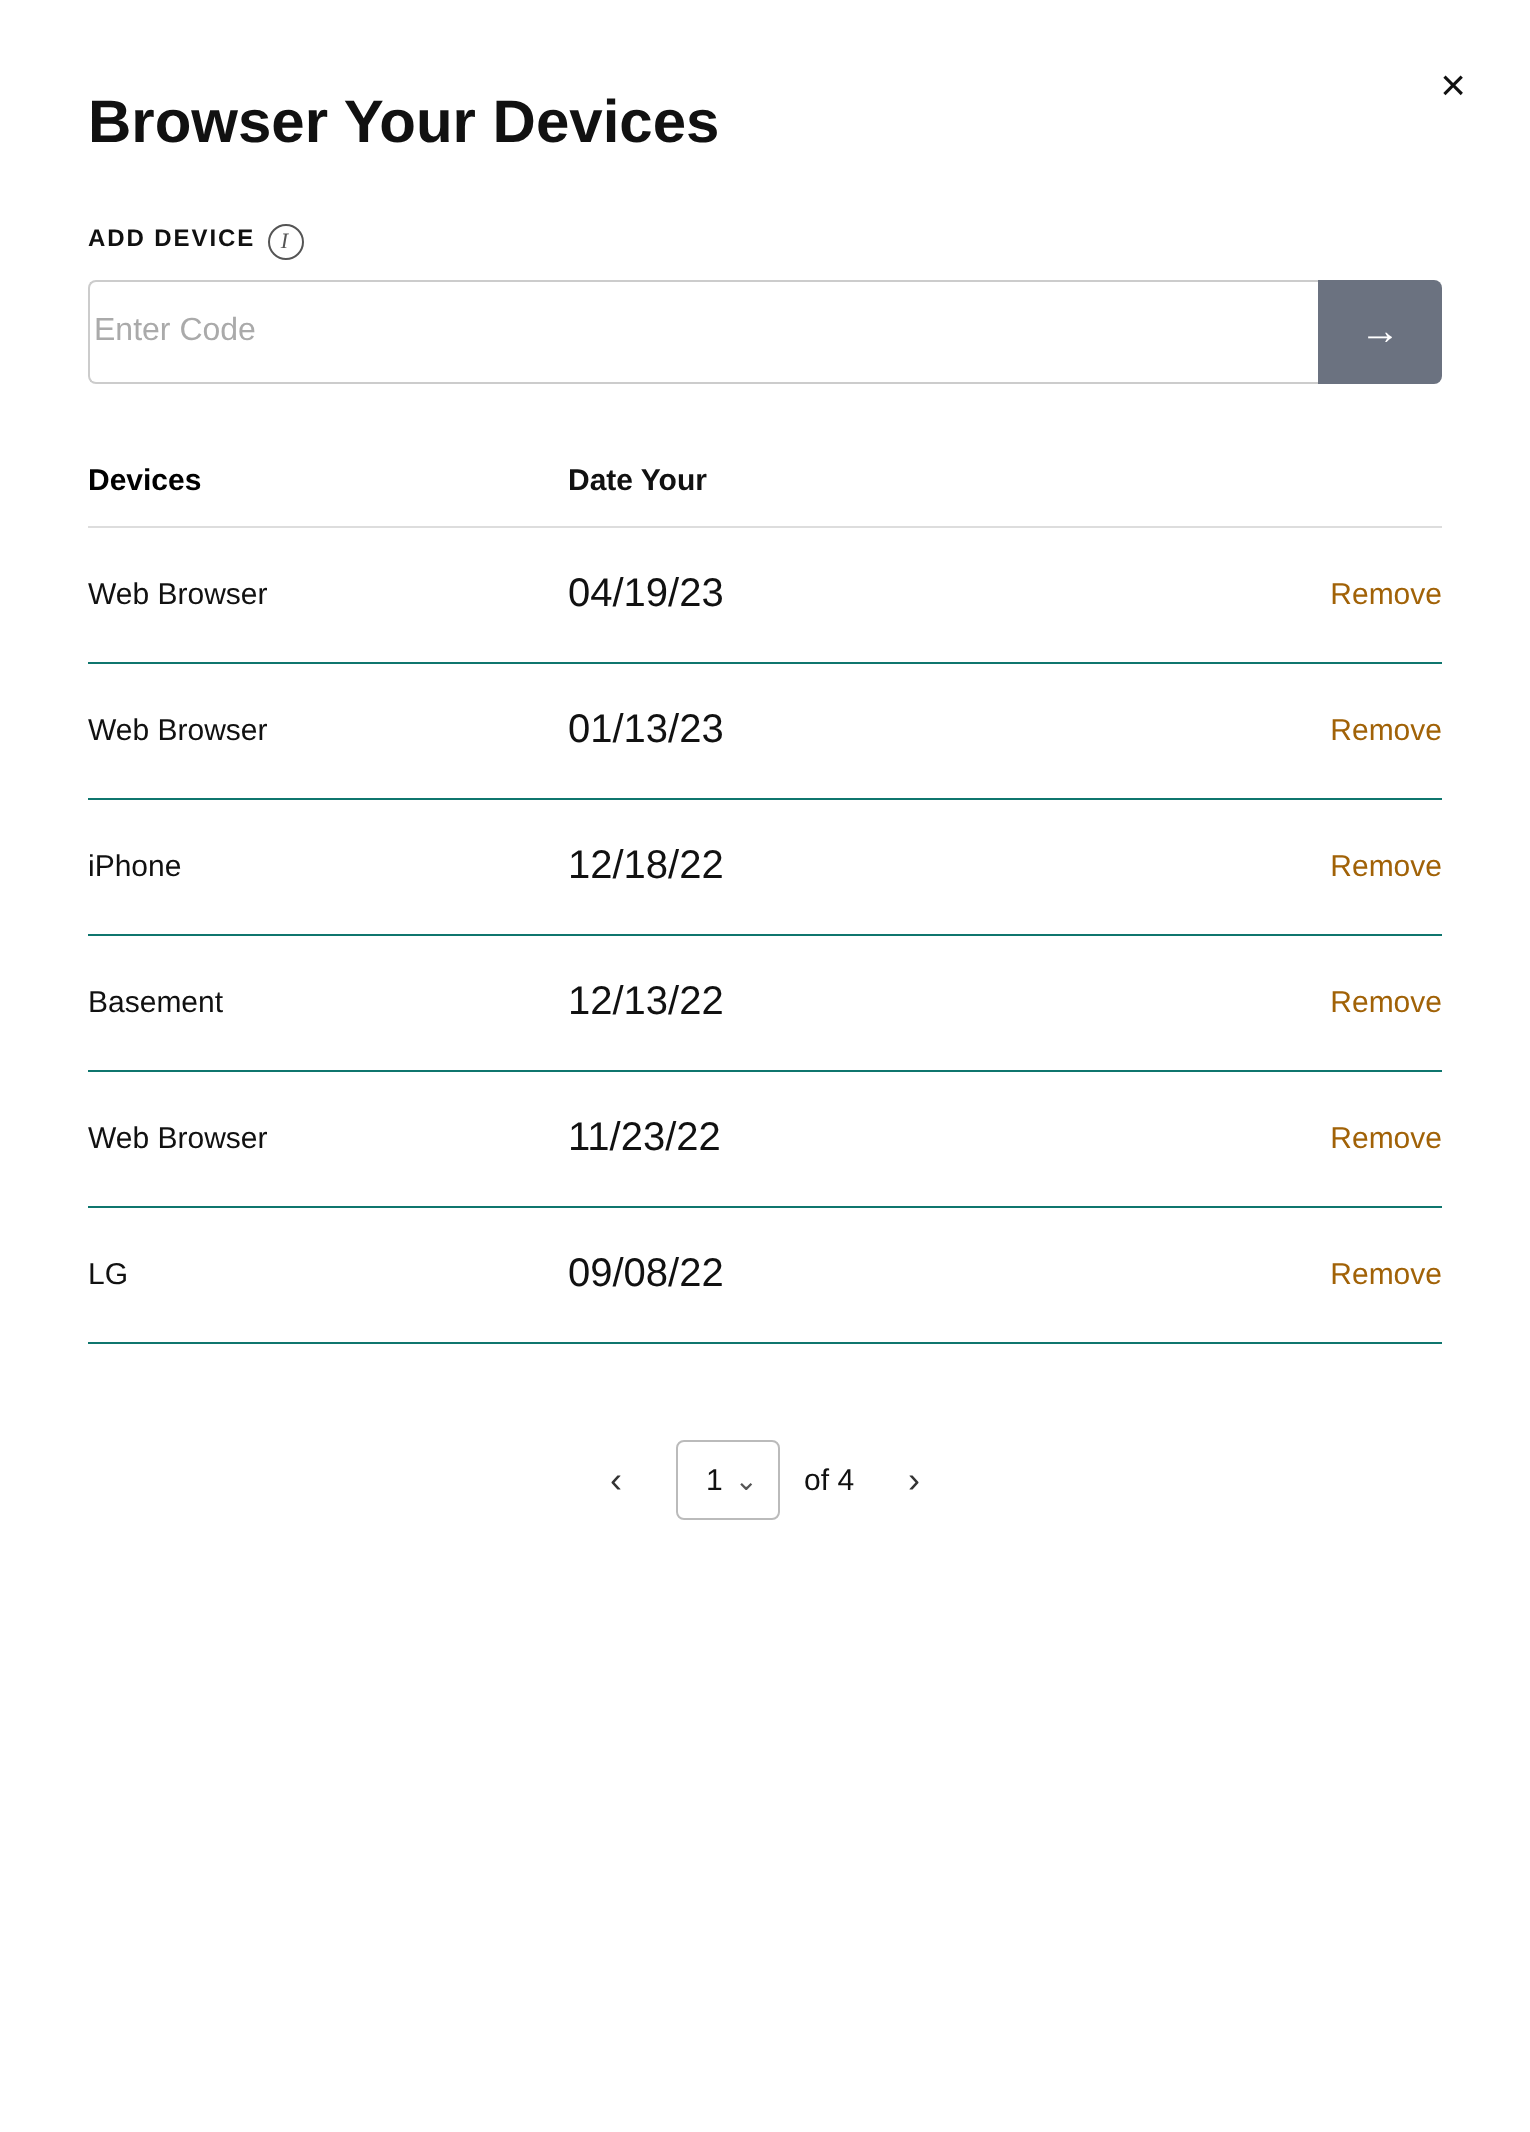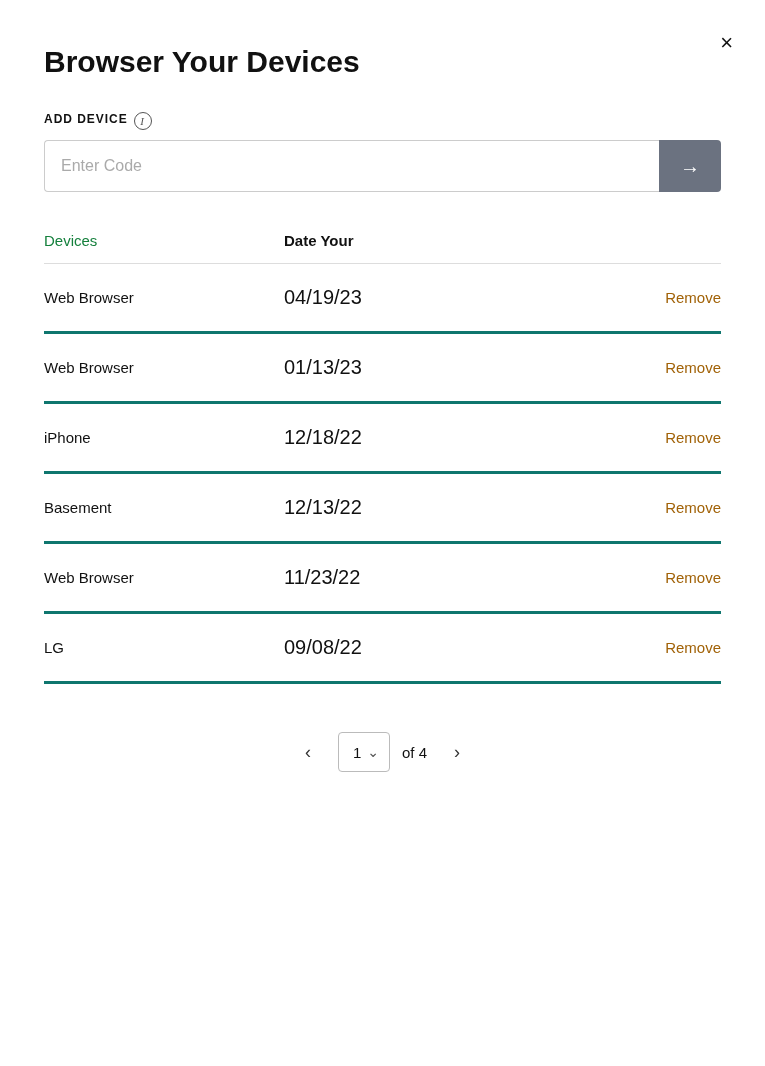--- a/index.html
+++ b/index.html
@@ -83,21 +83,21 @@
       gap: 0;
       margin-bottom: 40px;
     }
 
     .code-input {
       flex: 1;
       height: 52px;
       border: 1.5px solid #cccccc;
       border-right: none;
       border-radius: 4px 0 0 4px;
-      padding: 0 16px;
+      padding: 0 2px;
       font-size: 16px;
       color: #999;
       outline: none;
       font-family: inherit;
     }
 
     .code-input::placeholder {
       color: #aaaaaa;
     }
 
@@ -122,40 +122,40 @@
     .table-header {
       display: flex;
       align-items: center;
       padding-bottom: 14px;
       border-bottom: 1.5px solid #dddddd;
     }
 
     .col-device {
       width: 240px;
       font-size: 15px;
-      font-weight: 400;
-      color: #15803d;
+      font-weight: 700;
+      color: #000000;
     }
 
     .col-date {
       flex: 1;
       font-size: 15px;
       font-weight: 700;
       color: #111;
     }
 
     .col-action {
       width: 90px;
     }
 
     .table-row {
       display: flex;
       align-items: center;
       padding: 22px 0;
-      border-bottom: 3px solid #0f766e;
+      border-bottom: 1px solid #0f766e;
     }
 
     .device-name {
       width: 240px;
       font-size: 15px;
       color: #111111;
     }
 
     .device-date {
       flex: 1;

